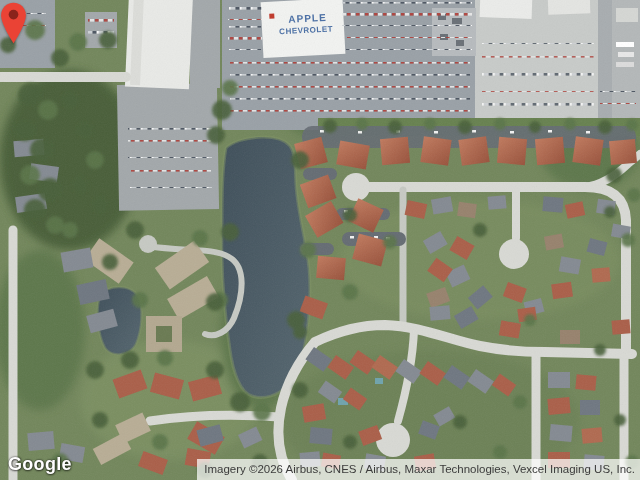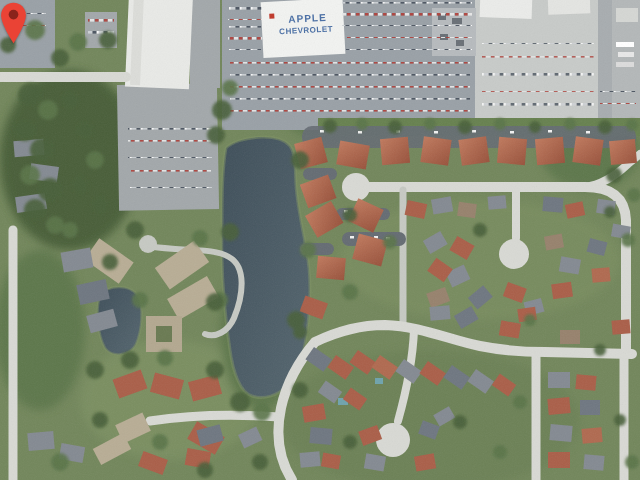--- a/index.html
+++ b/index.html
@@ -390,15 +390,17 @@
     </g>
 
     <rect width="640" height="480" filter="url(#grain)" opacity=".07"></rect>
   </svg>
 
   <svg class="pin" viewBox="0 0 24 38">
     <path d="M12,1 C5.9,1 1,5.9 1,12 c0,8.5 11,25 11,25 s11,-16.5 11,-25 C23,5.9 18.1,1 12,1 Z" fill="#EA4335"></path>
     <circle cx="12" cy="11.5" r="4.3" fill="#8A231B"></circle>
   </svg>
 
-
+  <div class="google-logo">Google</div>
+
+  <div class="attribution">Imagery ©2026 Airbus, CNES / Airbus, Maxar Technologies, Vexcel Imaging US, Inc.</div>
 
 </div>
 
 </body></html>

